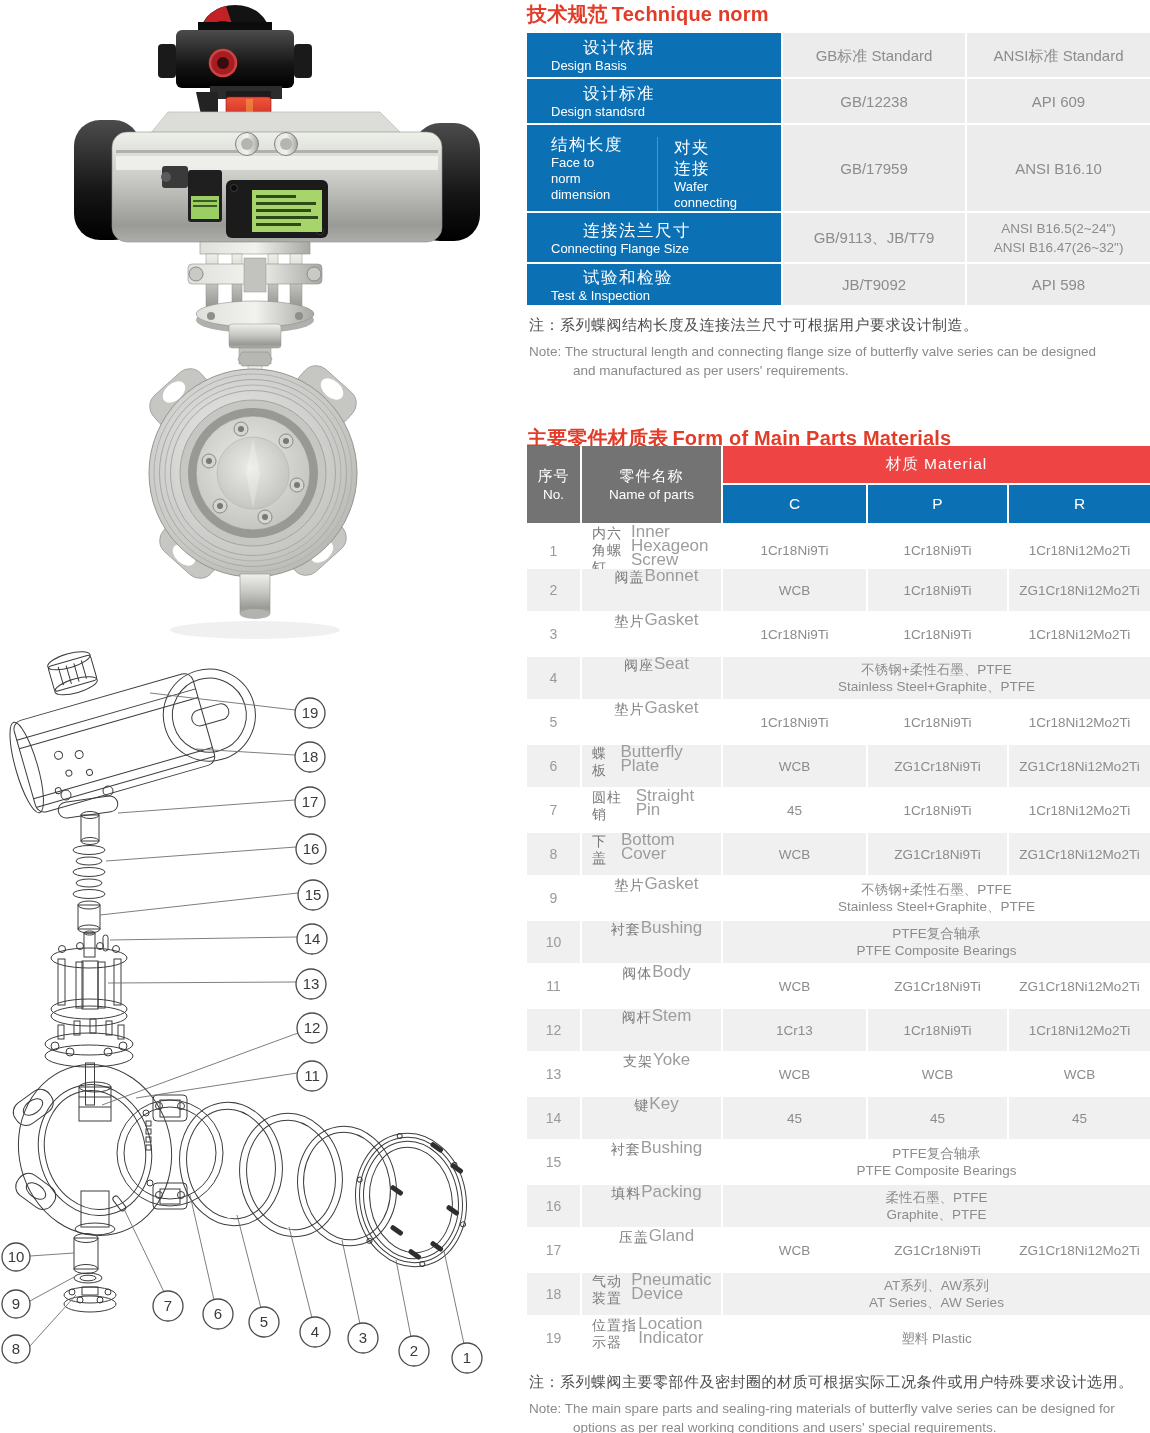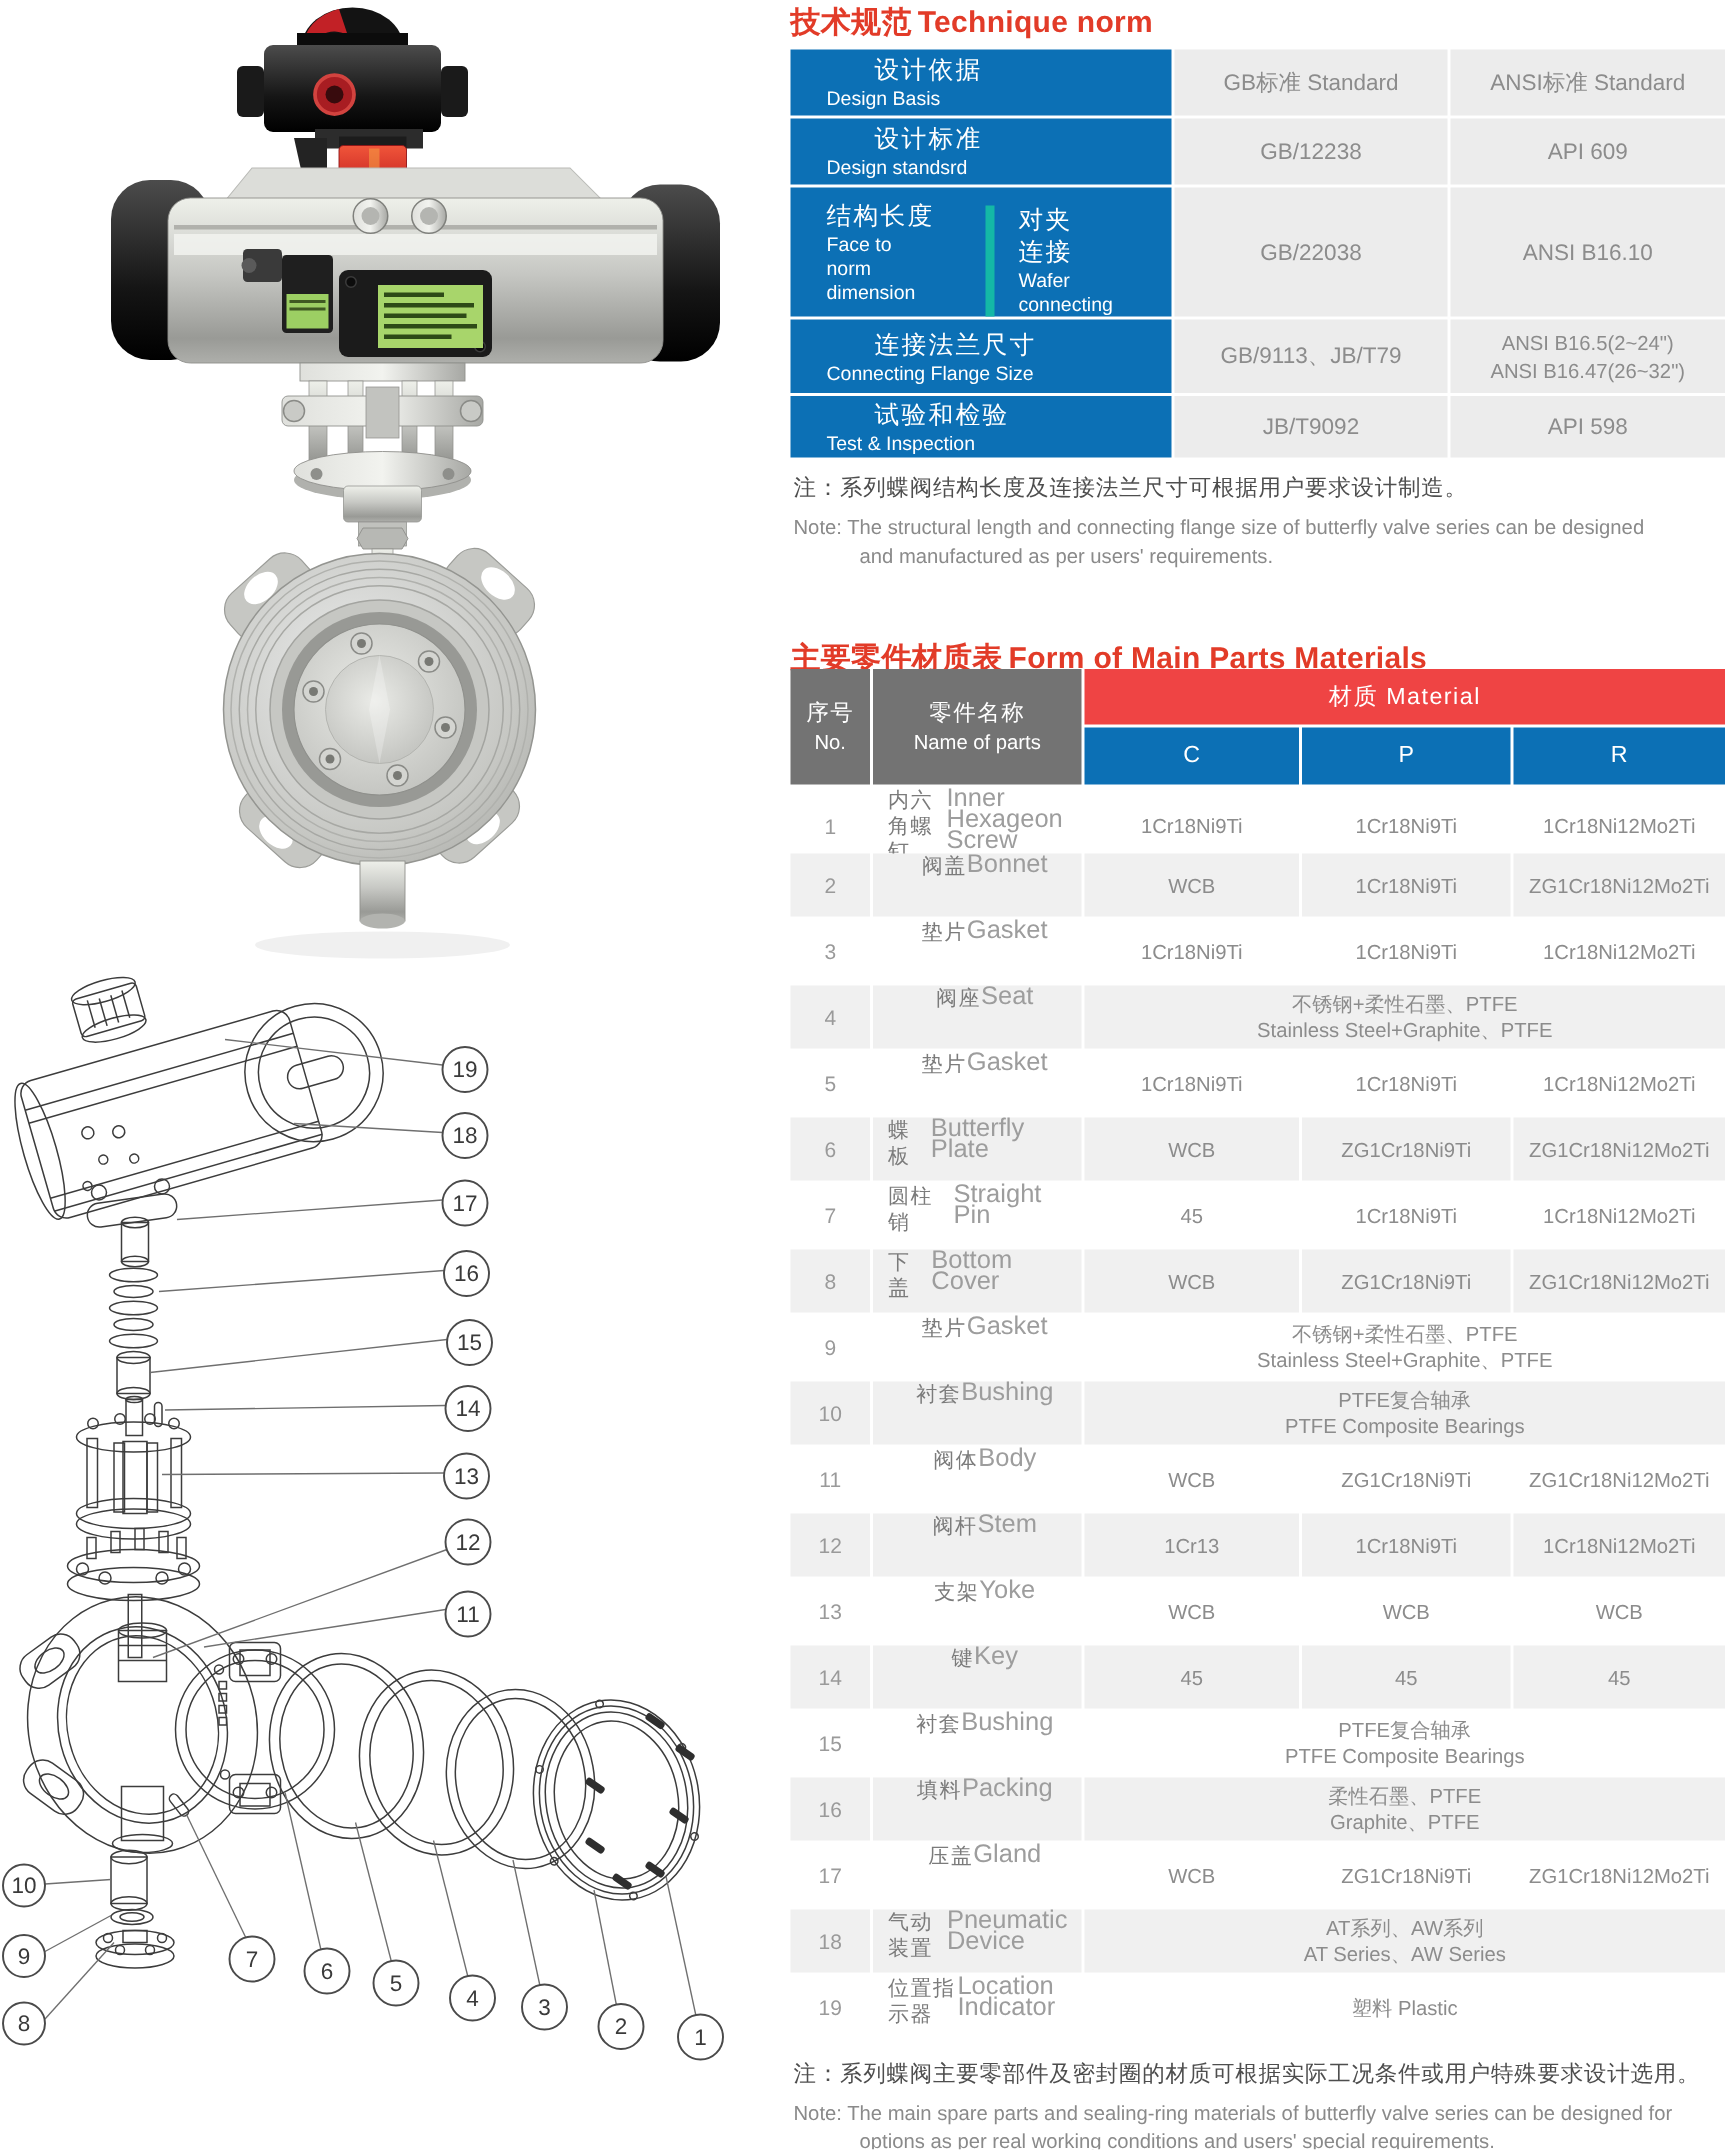--- a/index.html
+++ b/index.html
@@ -15,21 +15,21 @@
 
   
   .t1{position:absolute;left:0;top:33px;width:623px;}
   .t1-row{display:grid;grid-template-columns:254px 182px 183px;gap:2px;margin-bottom:2px;}
   .t1-label{background:#0c70b5;color:#fff;display:flex;flex-direction:column;justify-content:center;padding-left:24px;box-sizing:border-box;}
   .t1-label .cn{font-size:16.5px;line-height:22px;letter-spacing:1.5px;margin-left:32px;}
   .t1-label .en{font-size:13px;line-height:16px;}
   .t1-val{background:#ececec;color:#8c8c8c;display:flex;flex-direction:column;align-items:center;justify-content:center;font-size:15px;line-height:19px;text-align:center;}
   .t1-split{background:#0c70b5;display:grid;grid-template-columns:130px 124px;padding:0;}
   .t1-sub{display:flex;flex-direction:column;justify-content:center;color:#fff;padding-left:24px;box-sizing:border-box;}
-  .t1-sub.r{border-left:6px solid #14b8a6;padding-left:16px;margin-top:12px;}
+  .t1-sub.r{border-left:1px solid #14b8a6;padding-left:16px;margin-top:12px;}
   .t1-sub .cn{font-size:16.5px;line-height:21px;letter-spacing:1.5px;}
   .t1-sub .en{font-size:13px;line-height:16px;}
 
   
   .note{position:absolute;left:2px;width:640px;}
   #note1{top:316px;}
   #note2{top:1373px;}
   .note .ncn{font-size:15px;color:#4e4e4e;margin-bottom:7px;letter-spacing:0.5px;}
   .note .nen{font-size:13.5px;color:#8a8a8a;line-height:19px;}
   .note .nen.ind{padding-left:44px;}
@@ -487,21 +487,21 @@
             <span class="en">dimension</span>
           </div>
           <div class="t1-sub r">
             <span class="cn">对夹</span>
             <span class="cn">连接</span>
             <span class="en">Wafer</span>
             <span class="en">connecting</span>
           </div>
         </div>
         <div class="t1-val">
-            <span>GB/22038</span>
+            <span>GB/17959</span>
           </div>
         <div class="t1-val">
             <span>ANSI B16.10</span>
           </div>
       </div>
       <div class="t1-row" style="height:49px">
         <div class="t1-label">
           <span class="cn">连接法兰尺寸</span>
           <span class="en">Connecting Flange Size</span>
         </div>

